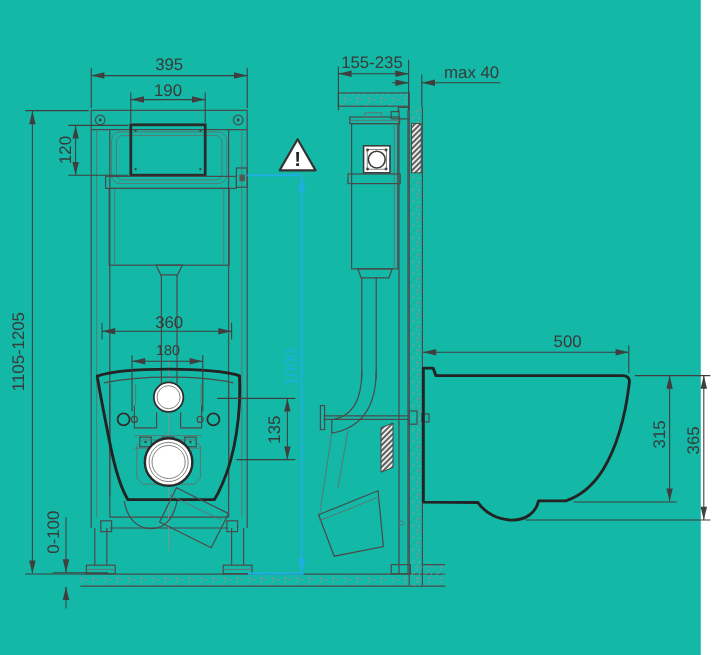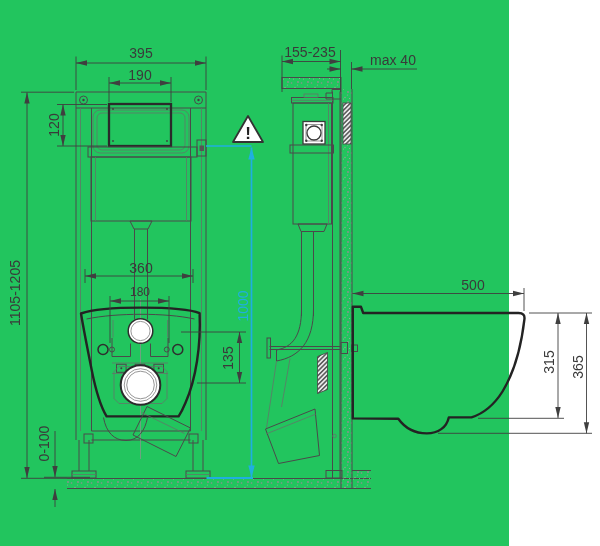--- a/index.html
+++ b/index.html
@@ -1,16 +1,16 @@
 <!DOCTYPE html>
 <html><head>
 <meta charset="utf-8">
 <style>
   html,body{margin:0;padding:0;background:#ffffff;}
-  .stage{width:509px;height:546px;background:#22c55e;position:relative;font-family:"Liberation Sans",sans-serif;}
+  .stage{width:584px;height:546px;background:#14b8a6;position:relative;font-family:"Liberation Sans",sans-serif;}
   .ln   {stroke:#4a4a4a;stroke-width:1;fill:none;}
   .lnt  {stroke:#6a6a6a;stroke-width:0.7;fill:none;}
   .bold {stroke:#232323;stroke-width:2.4;fill:none;stroke-linejoin:round;}
   .dim  {stroke:#3f3f3f;stroke-width:0.9;fill:none;}
   .cl   {stroke:#909090;stroke-width:0.7;fill:none;}
   text.d{fill:#3a3a3a;font-family:"Liberation Sans",sans-serif;font-size:14px;}
   text.s{fill:#3a3a3a;font-family:"Liberation Sans",sans-serif;font-size:12px;}
 </style>
 </head>
 <body>

